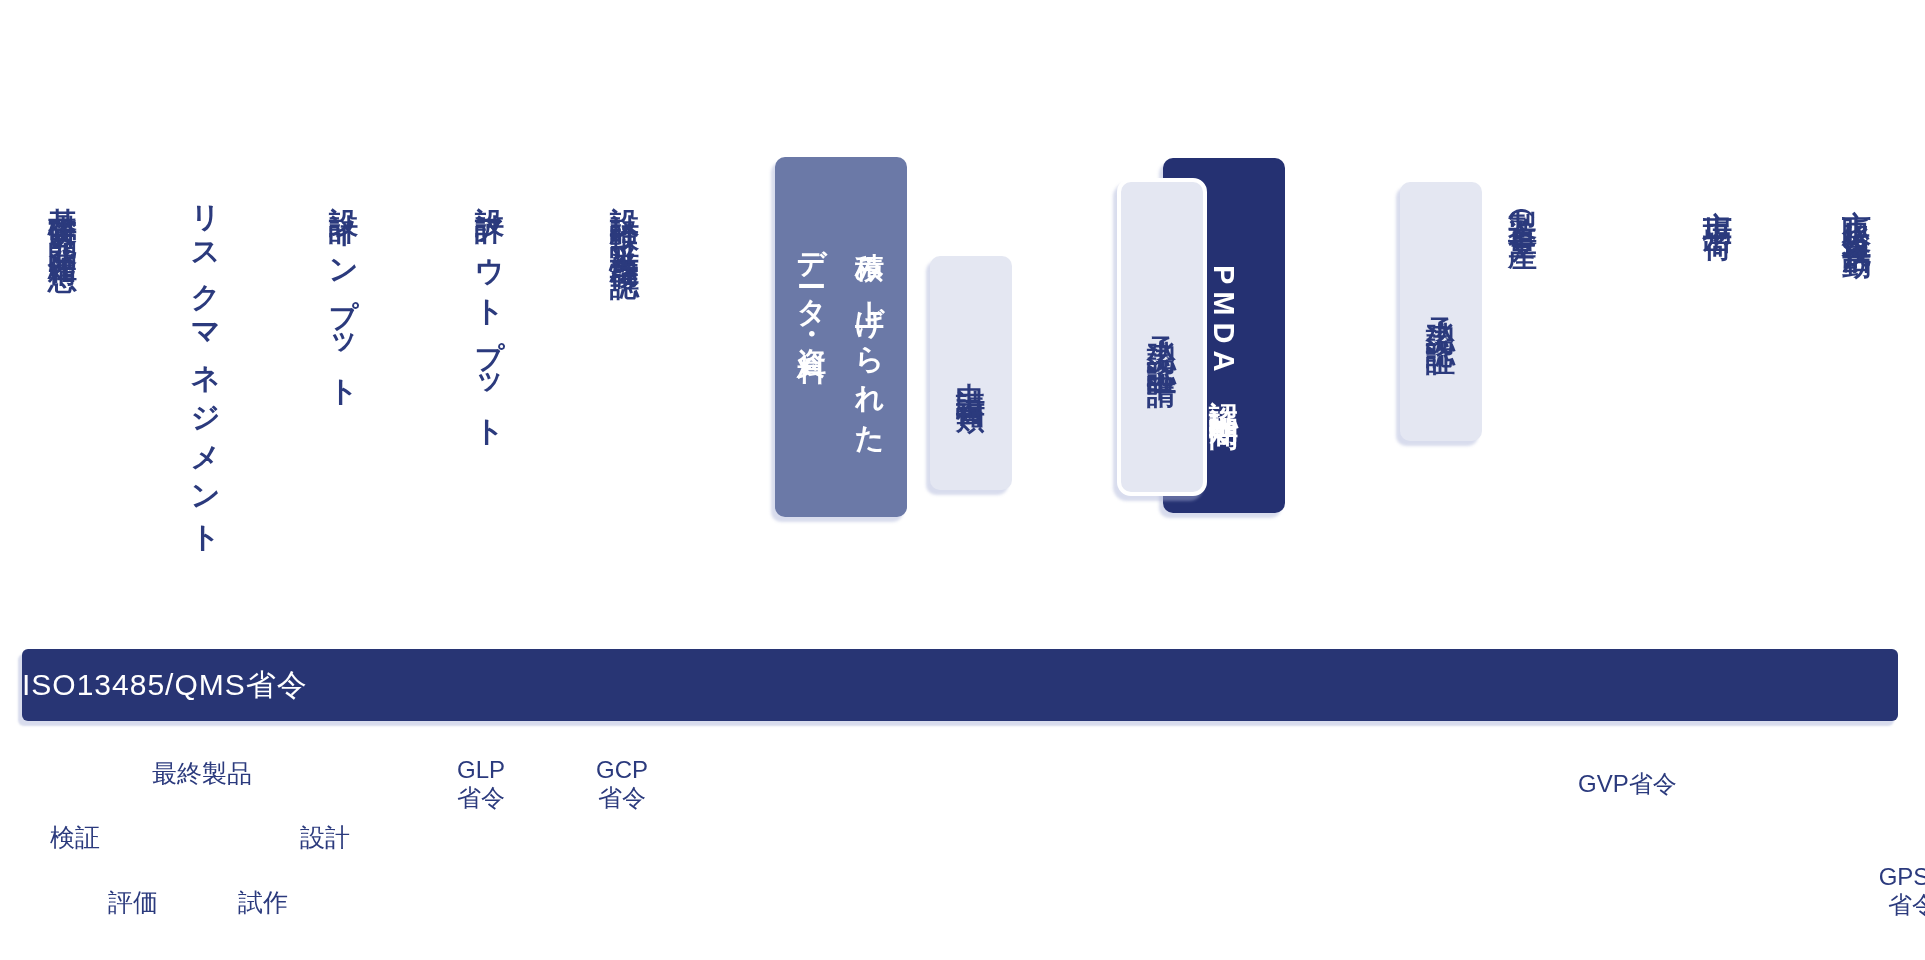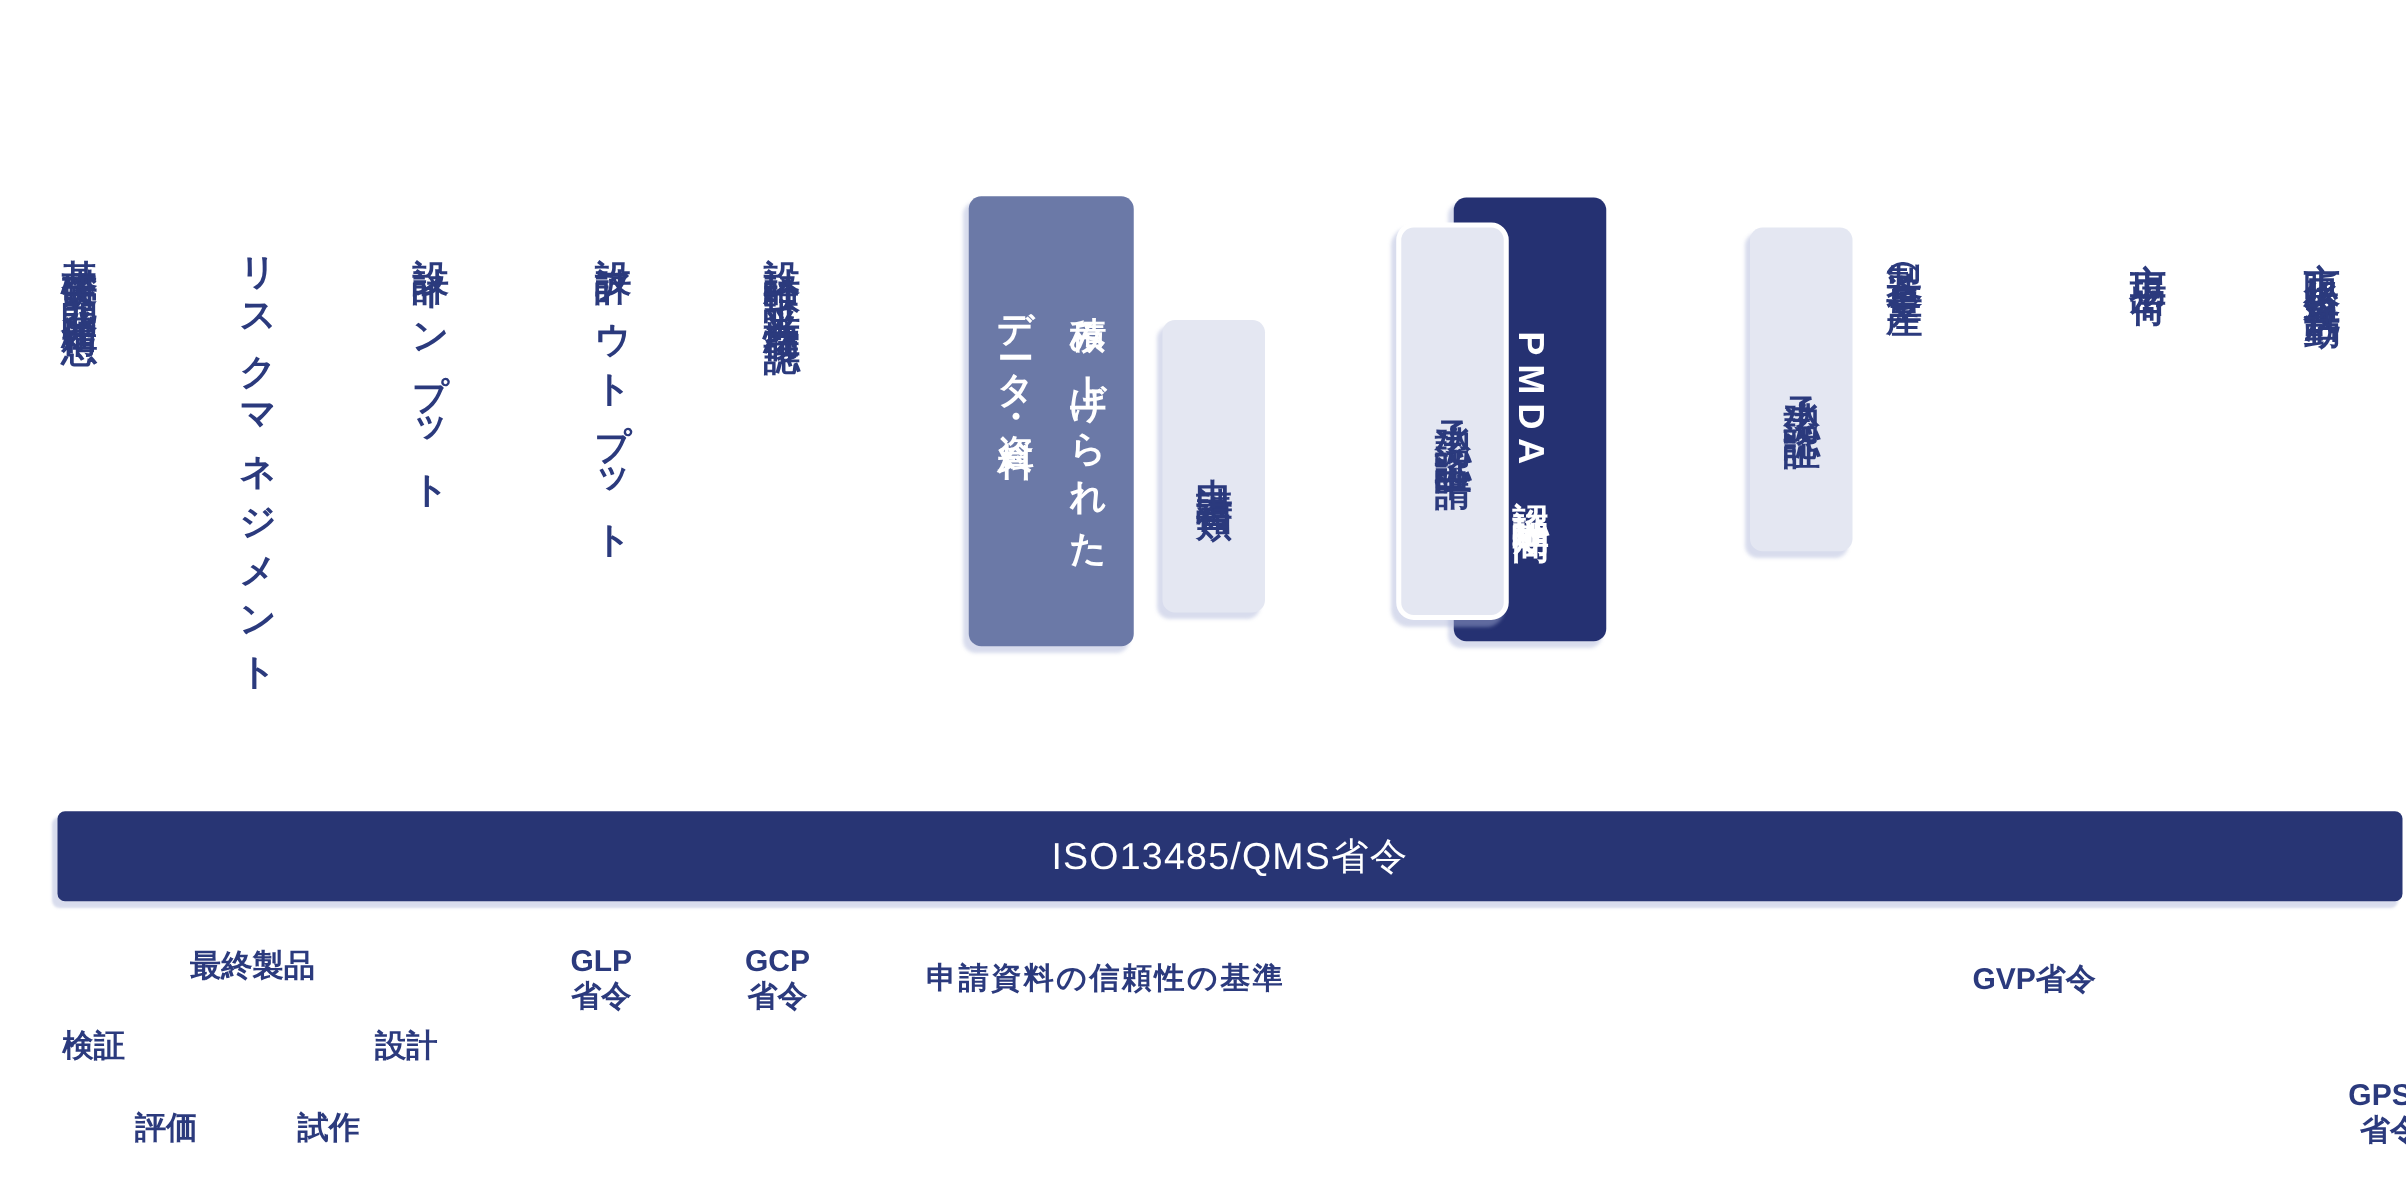--- a/index.html
+++ b/index.html
@@ -58,36 +58,35 @@
   .b3{left:1117px;top:178px;width:90px;height:318px;z-index:3;}
   .b4{left:1163px;top:158px;width:122px;height:355px;z-index:2;}
   .b5{left:1400px;top:182px;width:82px;height:259px;}
 
   
   .qms-bar{
     position:absolute;
     left:22px;top:649px;width:1876px;height:72px;
     background:var(--bar-navy);
     border-radius:6px;
-    display:flex;align-items:center;justify-content:center;
+    display:flex;align-items:center;
     box-shadow:-4px 5px 2px var(--shadow);
-    margin-left:24px;
   }
   .qms-bar .bar-label{
     color:#ffffff;
     font-size:30px;
     font-weight:400;
     letter-spacing:1px;
   }
 
   
   .blabel{
     position:absolute;
     color:var(--navy-text);
-    font-weight:700;
+    font-weight:400;
     font-size:25px;
     line-height:1.18;
     white-space:pre-line;
   }
   .blabel.big{font-size:24px;}
   .blabel.ctr{transform:translateX(-50%);text-align:center;}
 </style>
 </head>
 <body>
 
@@ -125,18 +124,17 @@
 
   <div class="blabel" style="left:152px;top:759px">最終製品</div>
   <div class="blabel" style="left:50px;top:823px">検証</div>
   <div class="blabel" style="left:108px;top:888px">評価</div>
   <div class="blabel" style="left:300px;top:823px">設計</div>
   <div class="blabel" style="left:238px;top:888px">試作</div>
   <div class="blabel big ctr" style="left:481px;top:756px">GLP
 省令</div>
   <div class="blabel big ctr" style="left:622px;top:756px">GCP
 省令</div>
-  <div class="blabel big" style="left:741px;top:769px;letter-spacing:2px">申請資料の信頼性の基準</div>
   <div class="blabel big" style="left:1578px;top:770px">GVP省令</div>
   <div class="blabel big ctr" style="left:1912px;top:863px">GPSP
 省令</div>
 
 </div>
 
 </body></html>

